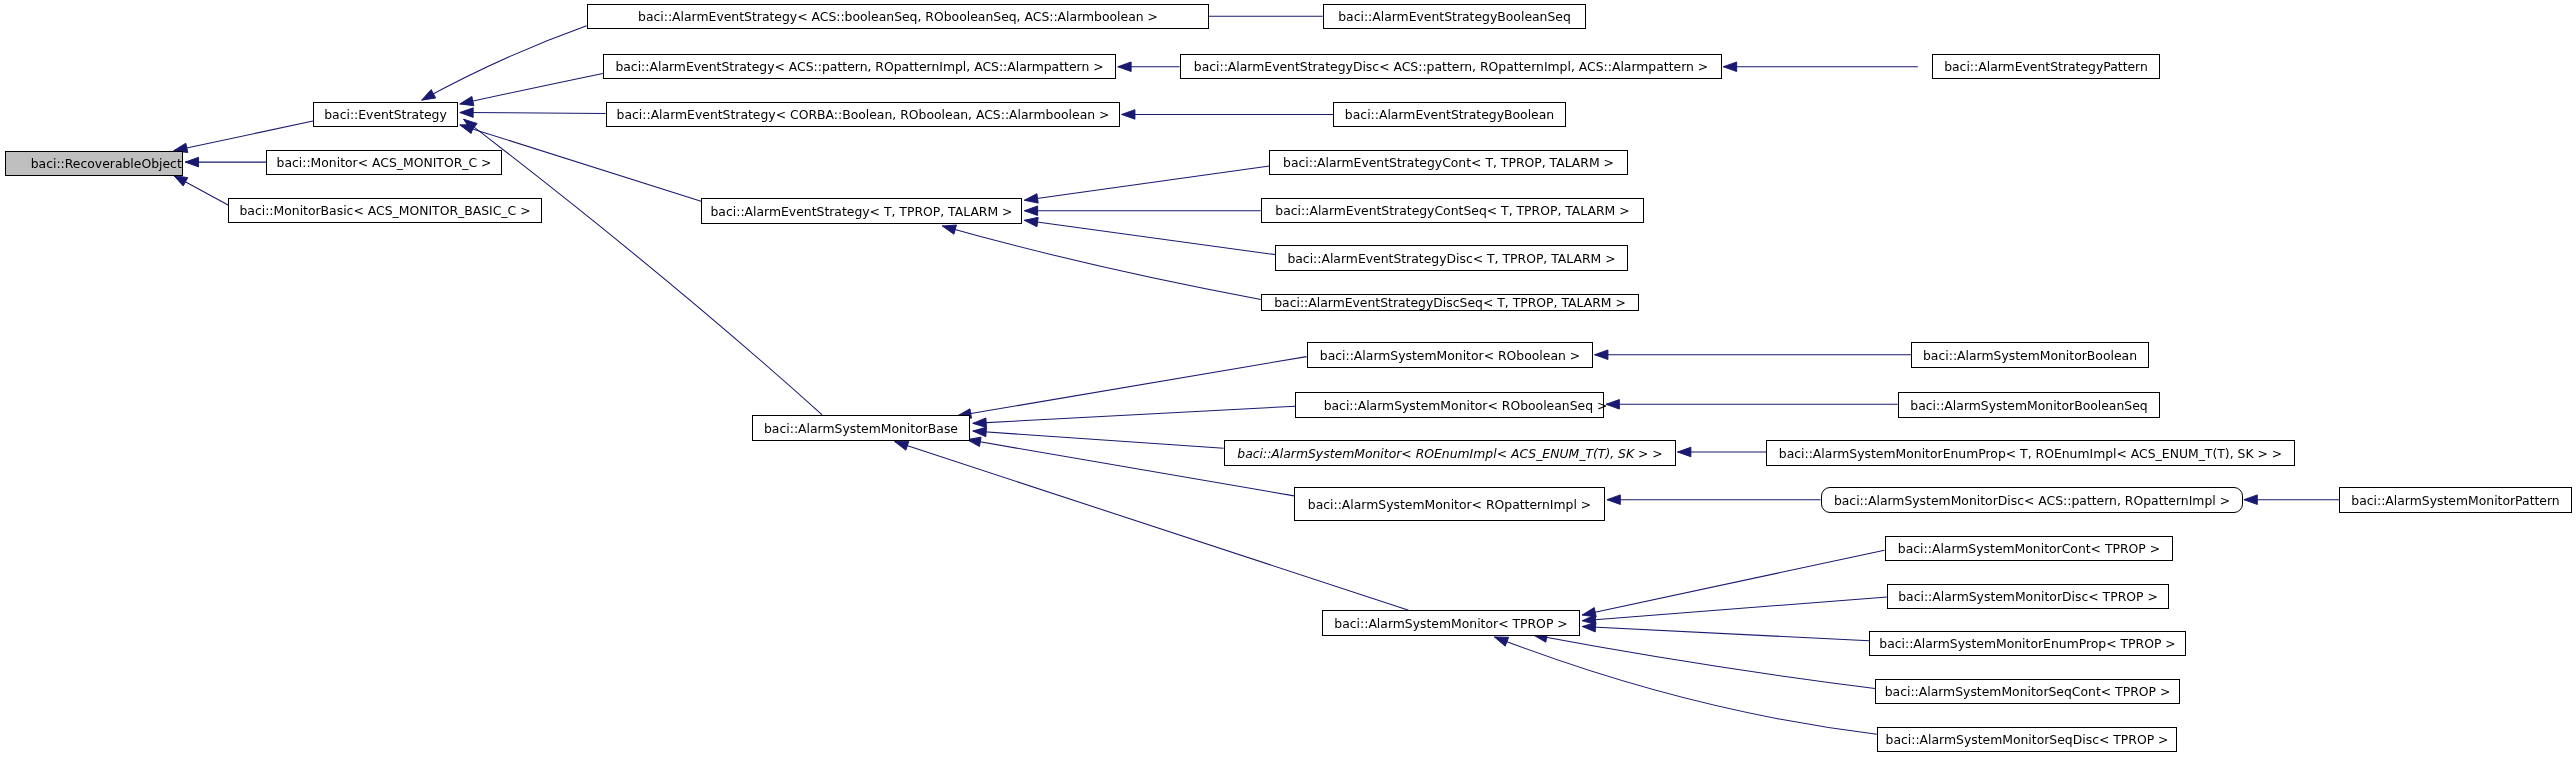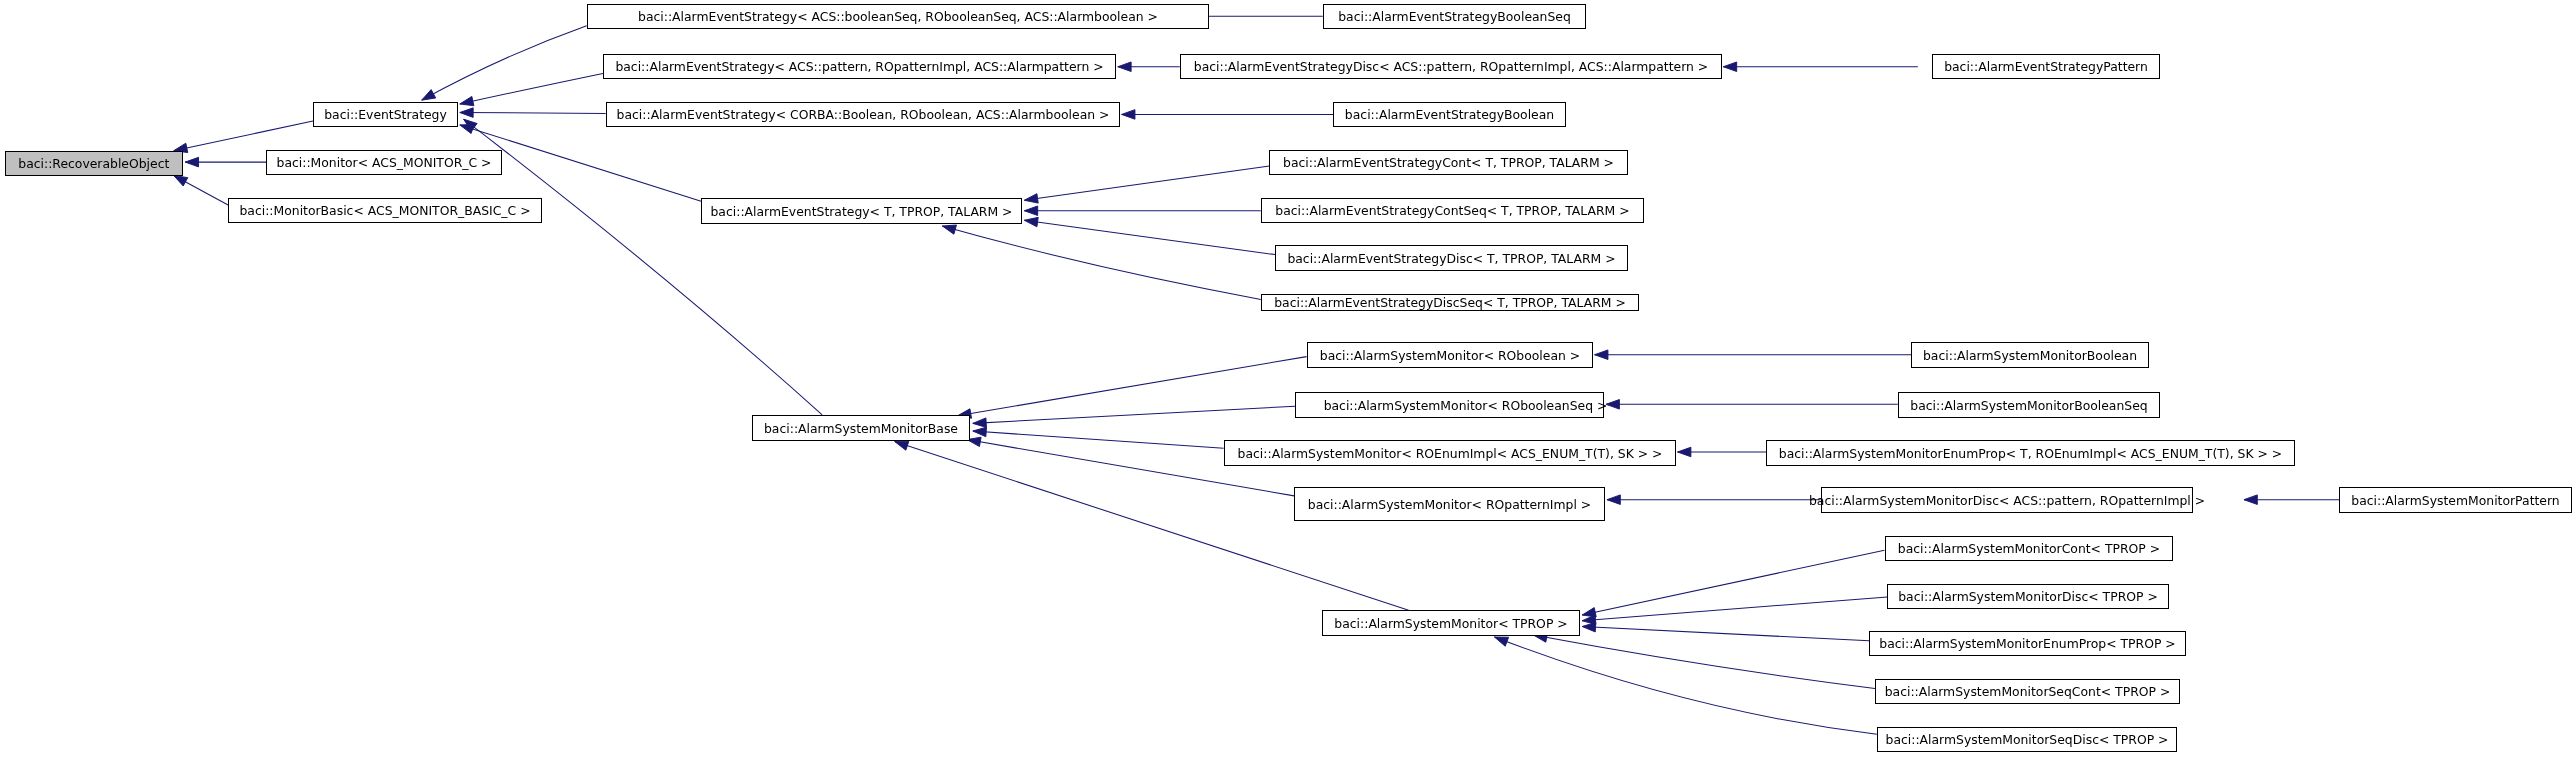--- a/index.html
+++ b/index.html
@@ -36,20 +36,21 @@
     font-size: 12.4px;
     color: #000000;
     white-space: nowrap;
     z-index: 2;
     cursor: pointer;
   }
   .node.current {
     background: #bfbfbf;
     border-width: 1.9px;
     cursor: default;
+    justify-content: flex-end;
   }
   .node span { white-space: nowrap; }
 </style>
 </head>
 <body>
 
 <div id="canvas">
   <svg id="edges-layer" xmlns="http://www.w3.org/2000/svg" viewBox="0 0 2701 797">
       <path d="M 328 127 L 182 158" class="edge"></path>
       <polygon points="182,158 194.65620512958424,150.2012519134232 196.7331937071478,159.9831800693989" class="arrowhead"></polygon>
@@ -165,36 +166,36 @@
       </div>
       <div class="node" style="left: 752px; top: 415px; width: 218px; height: 26px;">
         <span>baci::AlarmSystemMonitorBase</span>
       </div>
       <div class="node" style="left: 1307px; top: 342px; width: 286px; height: 26px;">
         <span>baci::AlarmSystemMonitor&lt; ROboolean &gt;</span>
       </div>
       <div class="node" style="left: 1295px; top: 392px; width: 309px; height: 26px; padding-left: 32px;">
         <span>baci::AlarmSystemMonitor&lt; RObooleanSeq &gt;</span>
       </div>
-      <div class="node" style="left: 1224px; top: 440px; width: 452px; height: 26px;">
+      <div class="node" style="left: 1224px; top: 440px; width: 452px; height: 26px; font-style: italic;">
         <span>baci::AlarmSystemMonitor&lt; ROEnumImpl&lt; ACS_ENUM_T(T), SK &gt; &gt;</span>
       </div>
       <div class="node" style="left: 1294px; top: 487px; width: 311px; height: 34px;">
         <span>baci::AlarmSystemMonitor&lt; ROpatternImpl &gt;</span>
       </div>
       <div class="node" style="left: 1911px; top: 342px; width: 238px; height: 26px;">
         <span>baci::AlarmSystemMonitorBoolean</span>
       </div>
       <div class="node" style="left: 1898px; top: 392px; width: 262px; height: 26px;">
         <span>baci::AlarmSystemMonitorBooleanSeq</span>
       </div>
       <div class="node" style="left: 1766px; top: 440px; width: 529px; height: 26px;">
         <span>baci::AlarmSystemMonitorEnumProp&lt; T, ROEnumImpl&lt; ACS_ENUM_T(T), SK &gt; &gt;</span>
       </div>
-      <div class="node" style="left: 1821px; top: 487px; width: 372px; height: 26px;">
+      <div class="node" style="left: 1821px; top: 487px; width: 422px; height: 26px; border-radius: 9px;">
         <span>baci::AlarmSystemMonitorDisc&lt; ACS::pattern, ROpatternImpl &gt;</span>
       </div>
       <div class="node" style="left: 2339px; top: 487px; width: 233px; height: 26px;">
         <span>baci::AlarmSystemMonitorPattern</span>
       </div>
       <div class="node" style="left: 1322px; top: 610px; width: 258px; height: 26px;">
         <span>baci::AlarmSystemMonitor&lt; TPROP &gt;</span>
       </div>
       <div class="node" style="left: 1885px; top: 536px; width: 288px; height: 25px;">
         <span>baci::AlarmSystemMonitorCont&lt; TPROP &gt;</span>

